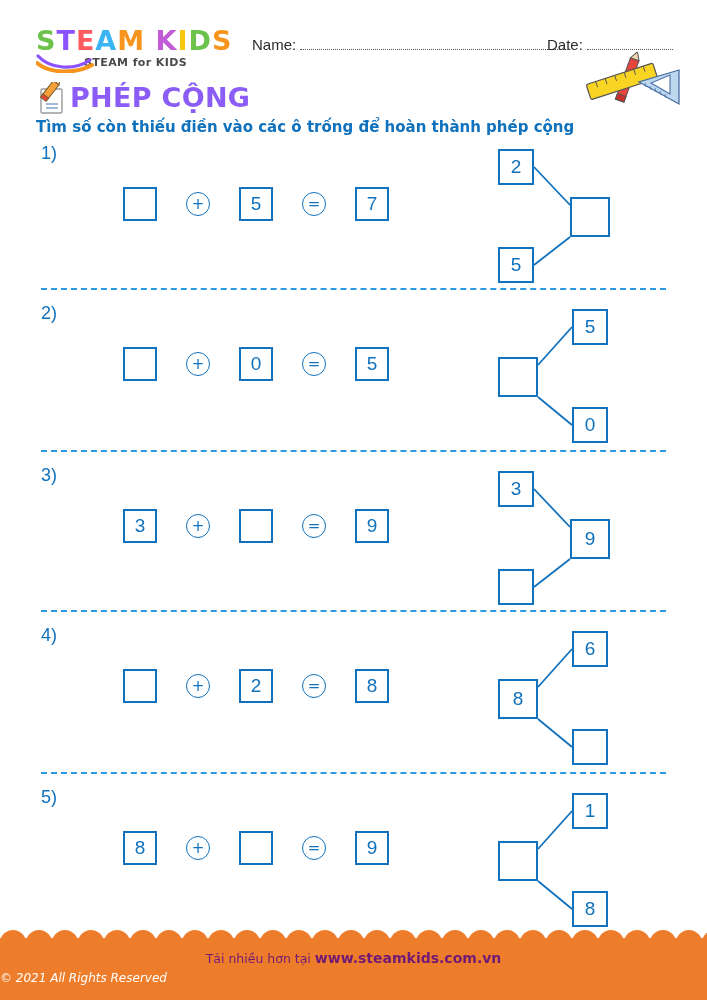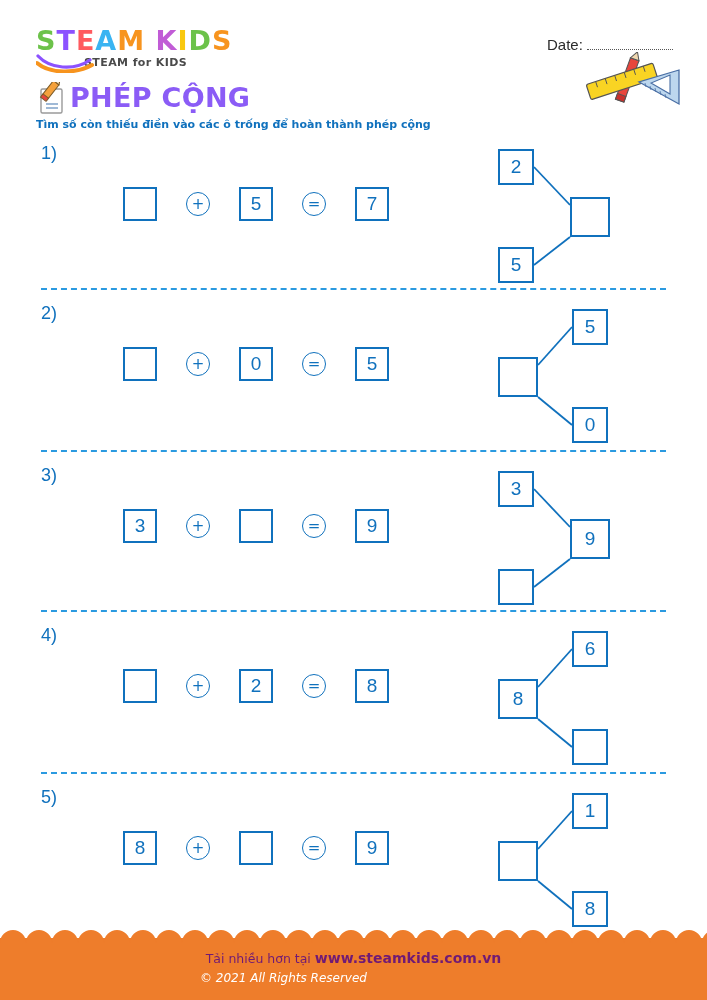--- a/index.html
+++ b/index.html
@@ -40,21 +40,21 @@
   
   .title-row{position:absolute;left:34px;top:82px;height:34px;}
   .title-icon{position:absolute;left:0px;top:0px;width:34px;height:34px;}
   .title-text{
     position:absolute;left:36px;top:0px;
     color:#8b5cf6;font-weight:bold;font-size:27px;
     font-family:"DejaVu Sans", sans-serif;letter-spacing:.3px;white-space:nowrap;
   }
   .subtitle{
     position:absolute;left:36px;top:118px;
-    color:#1071bd;font-weight:bold;font-size:11px;
+    color:#1071bd;font-weight:bold;font-size:15px;
     font-family:"DejaVu Sans", sans-serif;white-space:nowrap;
   }
 
   
   .row{position:absolute;left:0;width:707px;height:155px;}
   .rownum{
     position:absolute;left:41px;top:0px;
     font-size:18px;color:#1071bd;font-family:"Liberation Sans", sans-serif;
   }
 
@@ -92,41 +92,45 @@
 
   
   .footer{position:absolute;left:0;top:938px;width:707px;height:62px;background:#ee7d2b;}
   .scallop{position:absolute;left:0;top:-9px;width:707px;height:14px;}
   .foot-line1{
     position:absolute;top:12px;width:707px;text-align:center;
     color:#701a75;font-size:12.5px;font-family:"DejaVu Sans", sans-serif;
   }
   .foot-line1 b{font-size:14px;}
   .foot-line2{
-    position:absolute;top:33px;width:567px;text-align:center;
+    position:absolute;top:33px;width:567px;
     color:#ffffff;font-size:12px;font-style:italic;
     font-family:"DejaVu Sans", sans-serif;
   }
 </style>
 </head>
 <body>
 
 <div class="page">
 
   <div class="header">
 
     <div class="logo">
       <div class="logo-word" id="brand-name"><span style="color: rgb(108, 194, 74);">S</span><span style="color: rgb(140, 82, 255);">T</span><span style="color: rgb(255, 90, 95);">E</span><span style="color: rgb(58, 180, 242);">A</span><span style="color: rgb(247, 148, 30);">M</span><span style="color: rgb(255, 255, 255);">&nbsp;</span><span style="color: rgb(193, 92, 214);">K</span><span style="color: rgb(249, 200, 14);">I</span><span style="color: rgb(108, 194, 74);">D</span><span style="color: rgb(247, 148, 30);">S</span></div>
       <div class="logo-sub">STEAM for KIDS</div>
       <svg class="logo-swoosh" viewBox="0 0 64 20">
         <path d="M2 3 C 14 16, 38 18, 54 7" stroke="#8c52ff" stroke-width="3.2" fill="none" stroke-linecap="round"></path>
         <path d="M1 10 C 14 21, 40 21, 56 12" stroke="#f7941e" stroke-width="4" fill="none" stroke-linecap="round"></path>
       </svg>
     </div>
 
+    <div class="nameline">
+      <span>Name:</span>
+      <span class="dots" style="width:270px;"></span>
+    </div>
 
     <div class="dateline">
       <span>Date:</span>
       <span class="dots" style="width:86px;"></span>
     </div>
 
     <svg class="tools" viewBox="0 0 112 62">
 
       <g transform="rotate(20 52 30)">
         <rect x="47" y="6" width="9" height="44" fill="#e8453c" stroke="#555" stroke-width="1"></rect>

